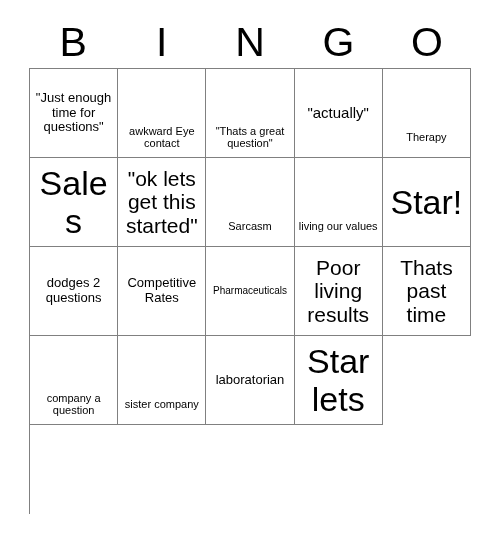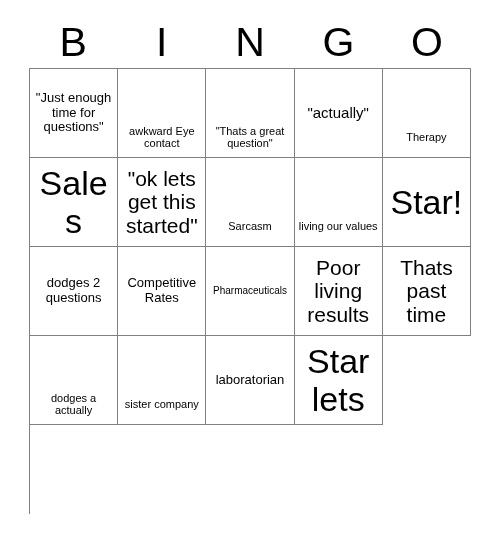--- a/index.html
+++ b/index.html
@@ -130,21 +130,21 @@
       <div class="cell">
         <span class="cell-text fs-xs">Pharmaceuticals</span>
       </div>
       <div class="cell">
         <span class="cell-text fs-xl">Poor living results</span>
       </div>
       <div class="cell">
         <span class="cell-text fs-xl">Thats past time</span>
       </div>
       <div class="cell">
-        <span class="cell-text fs-lg">dodges a actually</span>
+        <span class="cell-text fs-lg">company a question</span>
       </div>
       <div class="cell">
         <span class="cell-text fs-lg">sister company</span>
       </div>
       <div class="cell">
         <span class="cell-text fs-sm">laboratorian</span>
       </div>
       <div class="cell">
         <span class="cell-text fs-xxl">Star lets</span>
       </div>

